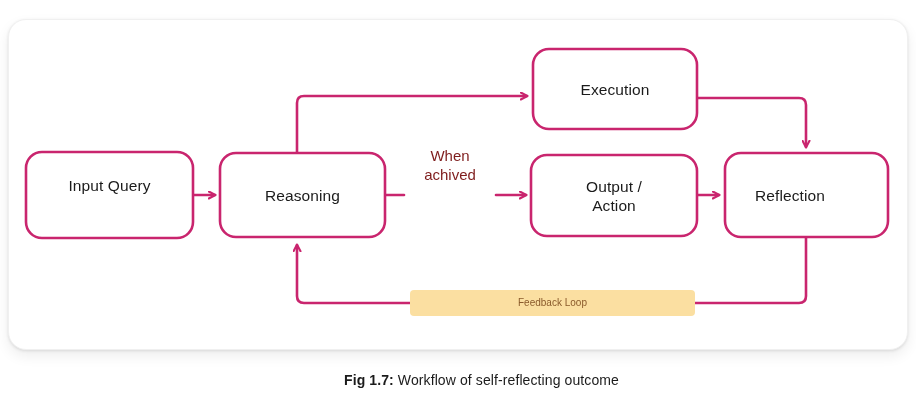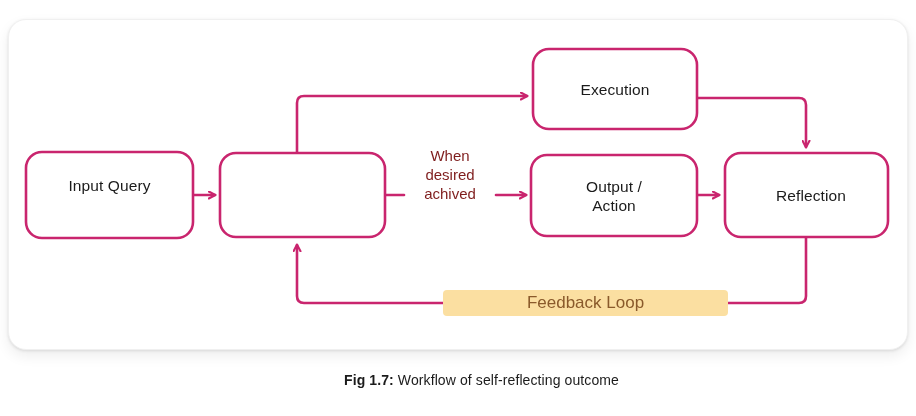--- a/index.html
+++ b/index.html
@@ -54,26 +54,25 @@
     position: absolute;
     text-align: center;
     color: #7f1d1d;
     font-size: 15px;
     line-height: 19px;
   }
   .loop-label {
     position: absolute;
     text-align: center;
     color: #8a5a2b;
-    font-size: 17px;
+    font-size: 10px;
     line-height: 19px;
     background: #fbdfa1;
     border-radius: 4px;
     padding: 3px 14px 4px 14px;
-    margin-left: 33px;
   }
   .caption {
     position: absolute;
     left: 0;
     top: 372px;
     width: 916px;
     text-align: center;
     font-size: 14px;
     color: #1b1b1b;
     letter-spacing: 0.1px;
@@ -118,37 +117,39 @@
       <path d="M698,98 L799,98 Q806,98 806,105 L806,147" marker-end="url(#arrowhead)"></path>
 
       <path d="M806,238 L806,296 Q806,303 799,303 L304,303 Q297,303 297,296 L297,245" marker-end="url(#arrowhead)"></path>
     </g>
   </svg>
 
   <div class="node-label" style="left:26px; top:152px; width:167px; height:66px;">
     <span>Input Query</span>
   </div>
 
+  <div class="node-label" style="left:220px; top:153px; width:165px; height:84px;">
+    <span>Reasoning</span>
+  </div>
 
   <div class="node-label" style="left:533px; top:49px; width:164px; height:80px;">
     <span>Execution</span>
   </div>
 
   <div class="node-label" style="left:531px; top:155px; width:166px; height:81px; white-space:pre-line;">
     <span>Output /
 Action</span>
   </div>
 
-  <div class="node-label" style="left:725px; top:153px; width:172px; height:84px;">
+  <div class="node-label" style="left:704px; top:153px; width:172px; height:84px;">
     <span>Reflection</span>
   </div>
 
   <div class="edge-label" style="left:405px; top:146px; width:90px;">
     <div>When</div>
-    <div>desired</div>
     <div>achived</div>
   </div>
 
   <div class="loop-label" style="left:410px; top:290px; width:285px; box-sizing:border-box;">Feedback Loop</div>
 
   <div class="caption">
     <b>Fig 1.7:</b><span> Workflow of self-reflecting outcome</span>
   </div>
 
 </div>

